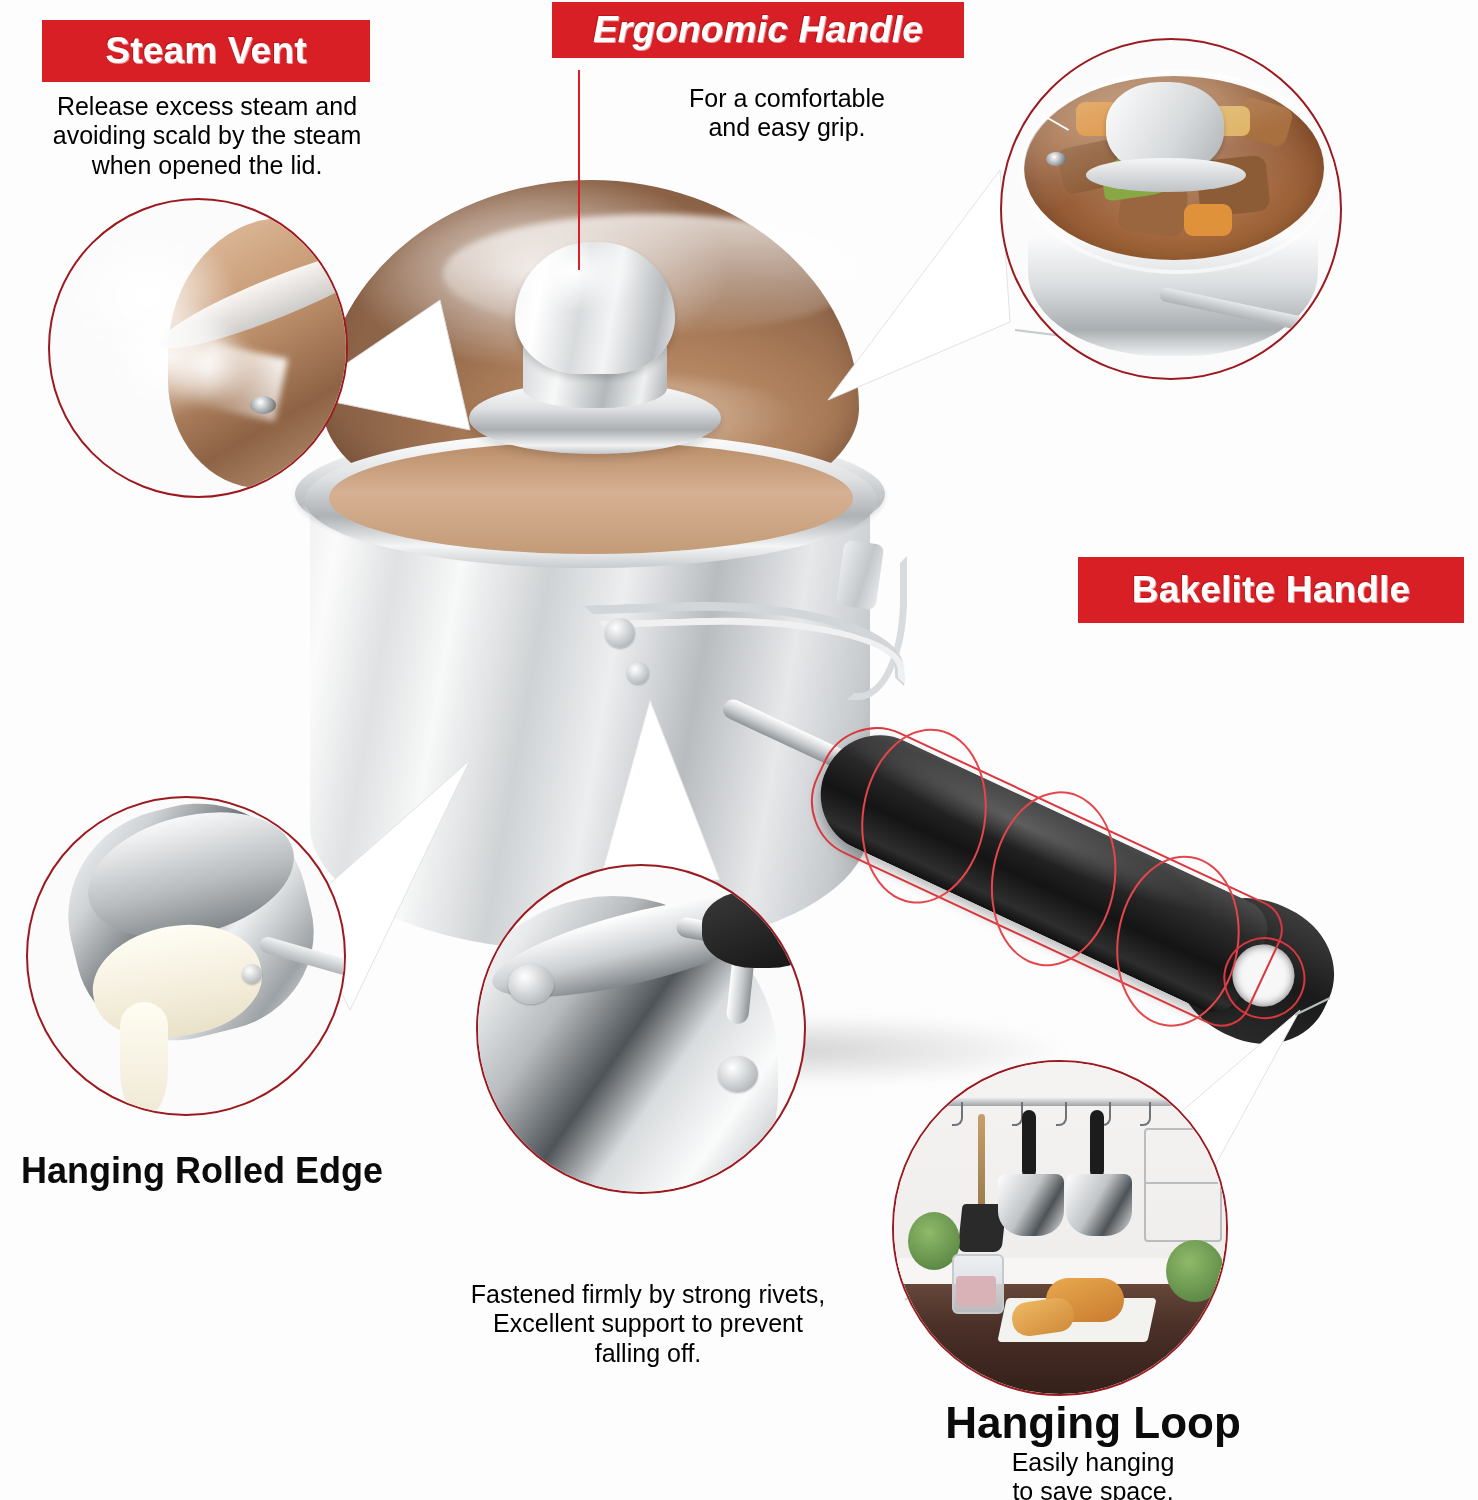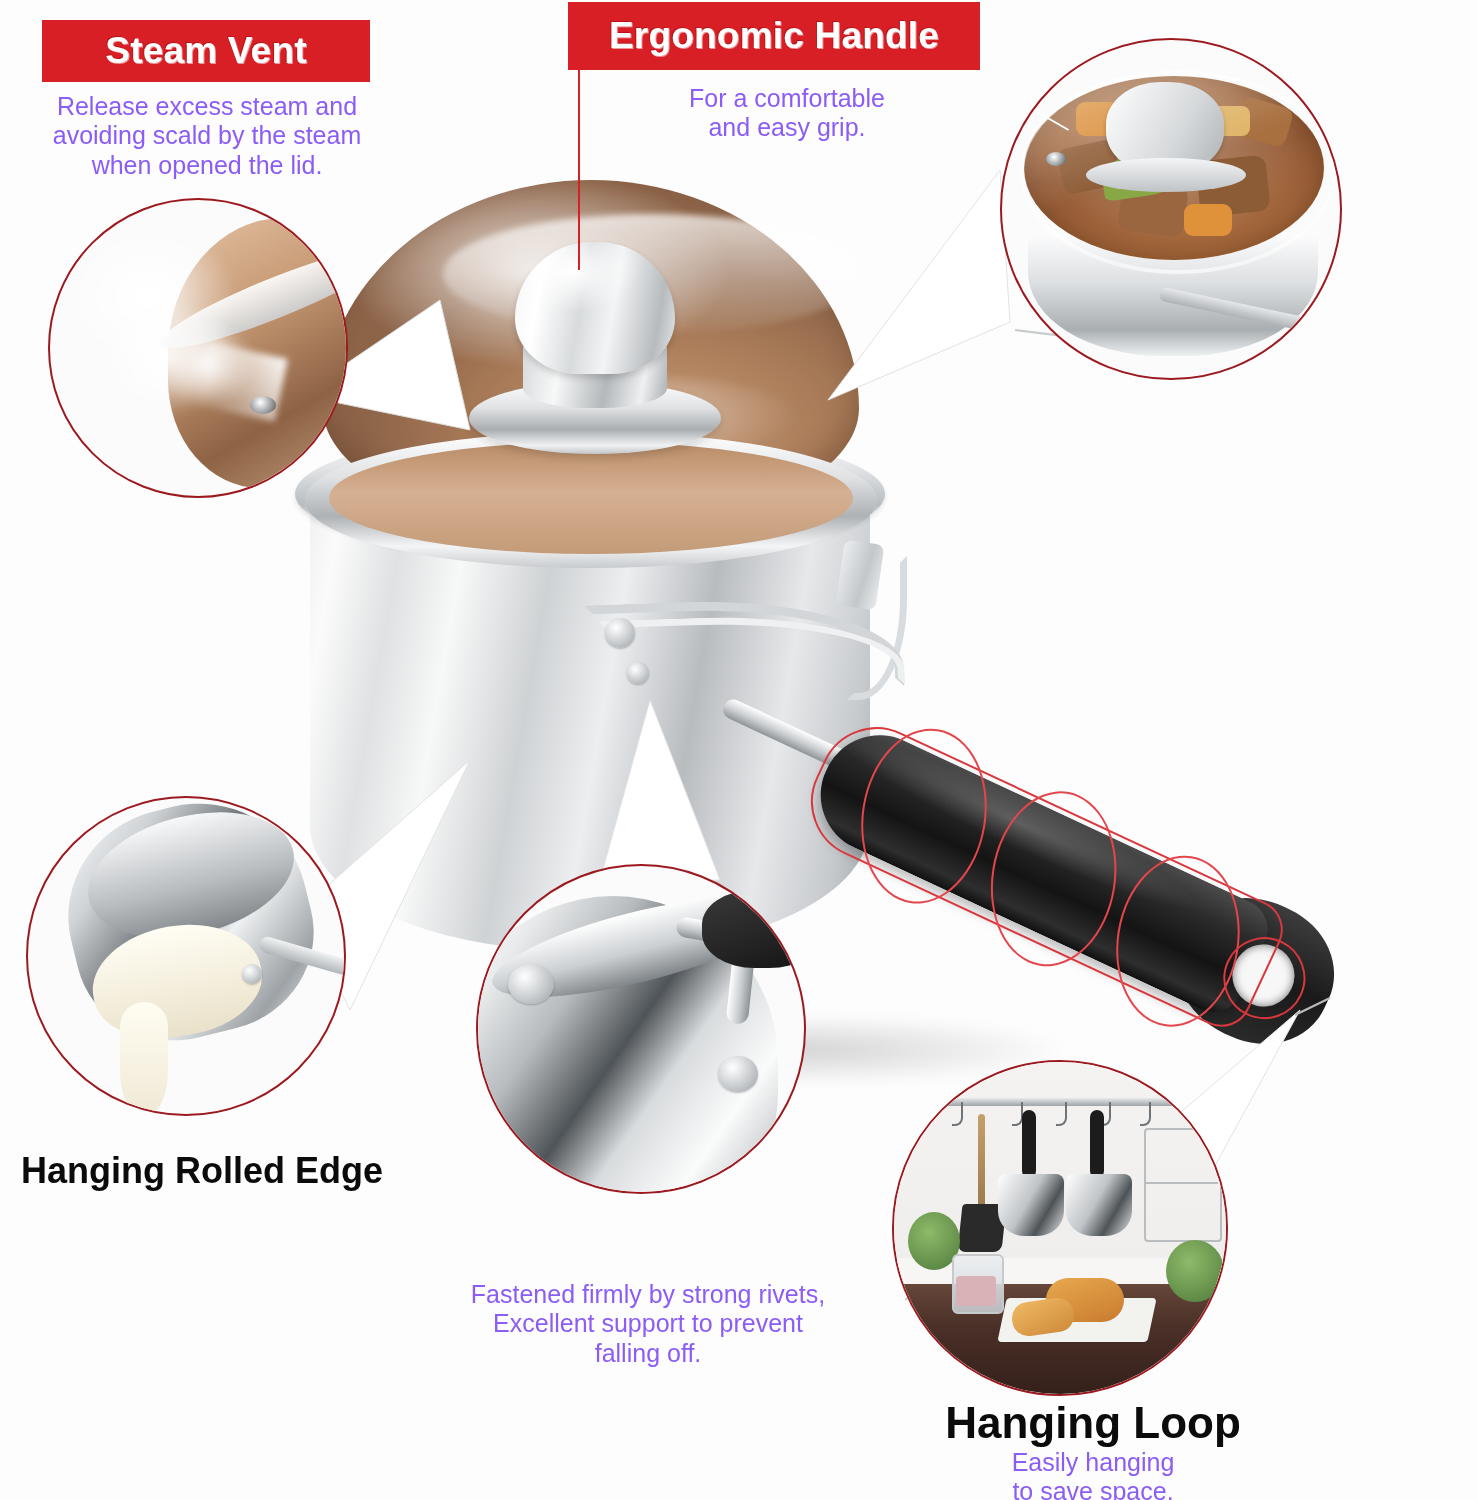--- a/index.html
+++ b/index.html
@@ -19,21 +19,21 @@
     color:#ffffff;
     font-weight:bold;
     display:flex;align-items:center;justify-content:center;
     letter-spacing:.2px;
     text-shadow:1px 1px 0 rgba(255,255,255,.55), -1px -1px 0 rgba(120,0,0,.35);
     box-sizing:border-box;
   }
   
   .caption{
     position:absolute;
-    color:#8b5cf6;
+    color:#000000;
     text-align:center;
     line-height:1.17;
     white-space:pre-line;
     font-weight:500;
   }
   .headline{
     position:absolute;
     color:#0b0b0b;
     font-weight:bold;
     text-align:center;
@@ -407,25 +407,26 @@
       <div style="position:absolute;left:118px;top:238px;width:62px;height:34px;border-radius:16px;
                   background:linear-gradient(160deg,#efb963,#cf8a39);transform:rotate(-8deg);"></div>
     </div>
   </div>
 
   <div class="plate" style="left:42px;top:20px;width:328px;height:62px;font-size:37px;">Steam Vent</div>
   <div class="caption" style="left:12px;top:92px;width:390px;font-size:25px;">Release excess steam and
 avoiding scald by the steam
 when opened the lid.</div>
 
-  <div class="plate" style="left:568px;top:2px;width:412px;height:68px;font-size:37px;">Ergonomic Handle</div>
+  <div class="plate" style="left:552px;top:2px;width:412px;height:56px;font-size:37px;font-style:italic;">Ergonomic Handle</div>
   <div class="caption" style="left:592px;top:84px;width:390px;font-size:25px;">For a comfortable
 and easy grip.</div>
 
 
+  <div class="plate" style="left:1078px;top:557px;width:386px;height:66px;font-size:37px;">Bakelite Handle</div>
 
   <div class="headline" style="left:2px;top:1150px;width:400px;font-size:36px;">Hanging Rolled Edge</div>
 
   <div class="caption" style="left:418px;top:1280px;width:460px;font-size:25px;">Fastened firmly by strong rivets,
 Excellent support to prevent
 falling off.</div>
 
   <div class="headline" style="left:898px;top:1398px;width:390px;font-size:44px;">Hanging Loop</div>
   <div class="caption" style="left:898px;top:1448px;width:390px;font-size:25px;">Easily hanging
 to save space.</div>

